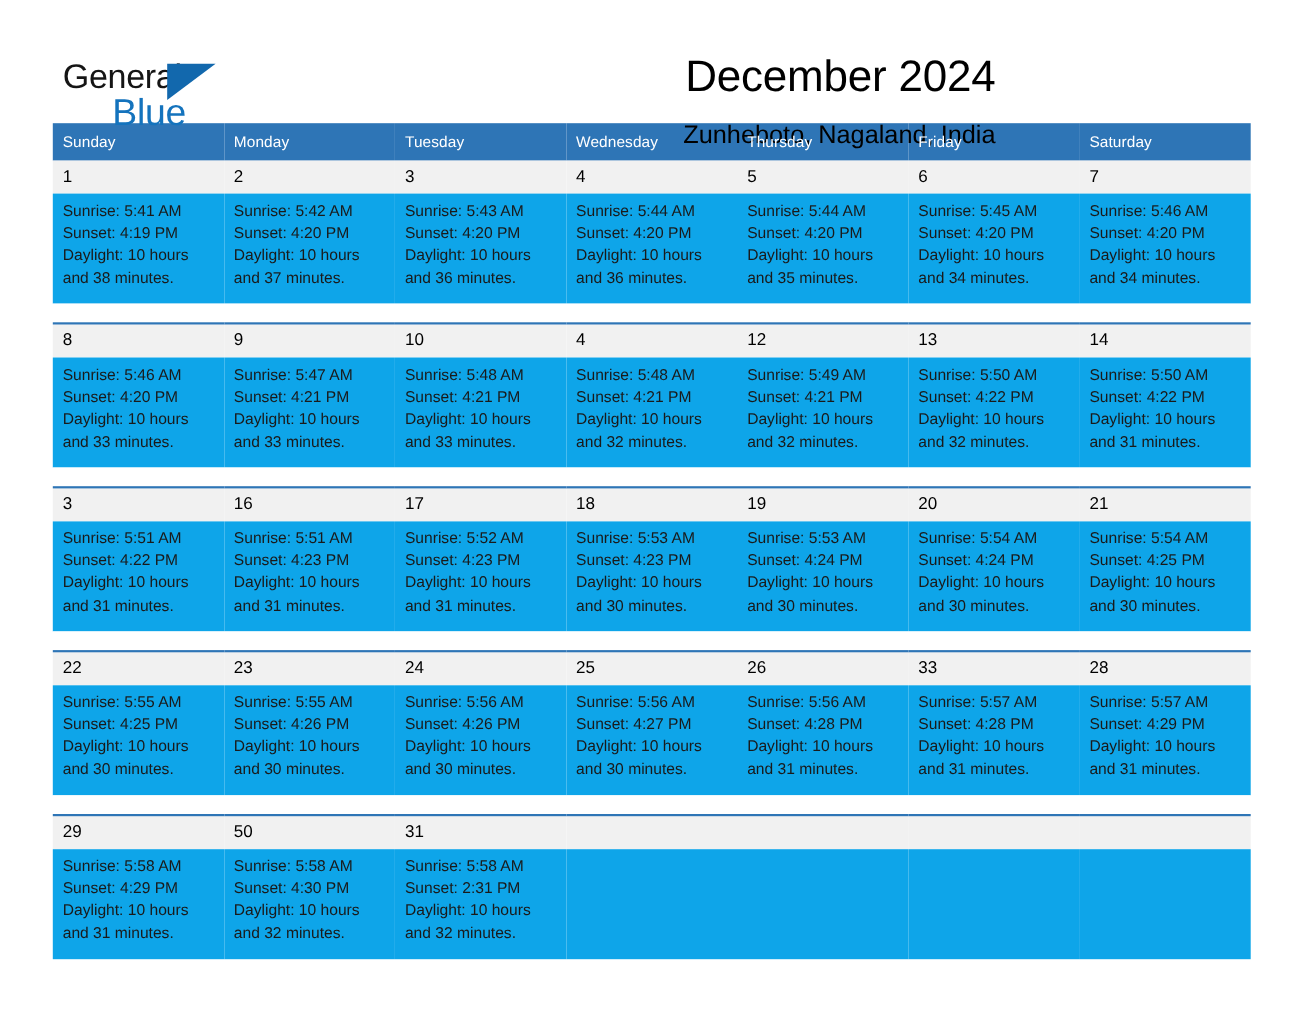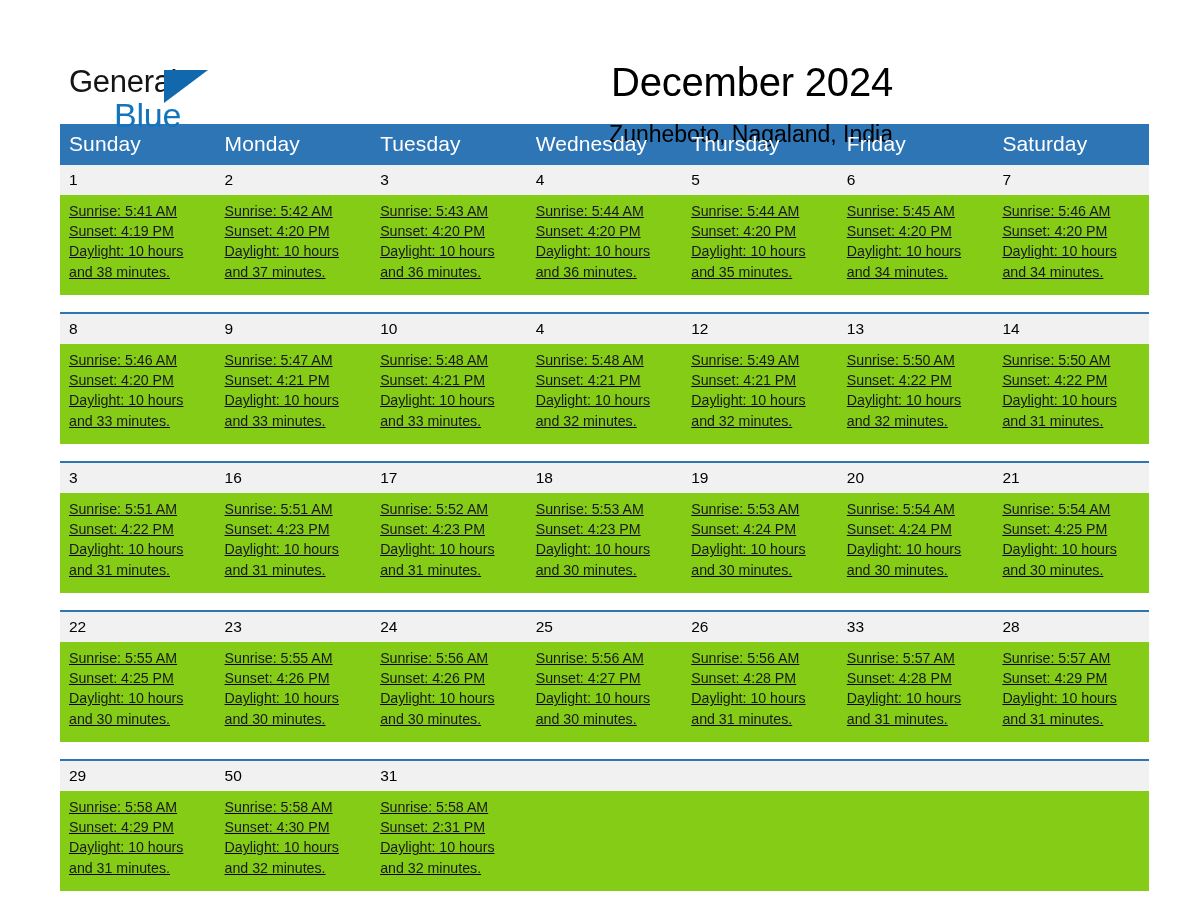--- a/index.html
+++ b/index.html
@@ -13,21 +13,21 @@
     height: 918px;
     font-family: "Liberation Sans", sans-serif;
     color: #000000;
     overflow: hidden;
   }
 
   .page {
     position: relative;
     width: 960px;
     height: 918px;
-    padding: 12px;
+    padding: 0;
   }
 
   
   .header {
     display: flex;
     align-items: flex-start;
     justify-content: space-between;
     padding: 46px 50px 0 57px;
     height: 110px;
   }
@@ -92,21 +92,21 @@
   table.calendar {
     width: 1089px;
     border-collapse: collapse;
     table-layout: fixed;
   }
   table.calendar col { width: 155.57px; }
 
   thead th {
     background: #2e75b6;
     color: #ffffff;
-    font-size: 21px;
+    font-size: 14px;
     font-weight: 400;
     text-align: left;
     padding: 8px 0 9px 9px;
     height: 34px;
     vertical-align: middle;
     letter-spacing: 0.1px;
   }
 
   tr.week-row > td {
     vertical-align: top;
@@ -119,24 +119,23 @@
     background: #f1f1f1;
     font-size: 15.5px;
     line-height: 18px;
     color: #000;
     padding: 6px 0 6px 9px;
     height: 30px;
   }
   .daynum.empty { color: transparent; }
 
   .cellbody {
-    background: #84cc16;
+    background: #0ea5e9;
     padding: 6px 8px 10px 9px;
     min-height: 100px;
-    text-decoration: underline;
   }
   .cellbody p {
     margin: 0;
     font-size: 14.2px;
     line-height: 20.2px;
     color: #1a1a1a;
     white-space: pre-line;
   }
   .cellbody.empty { min-height: 100px; }
 

